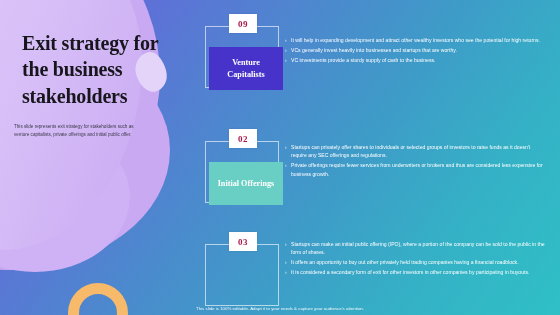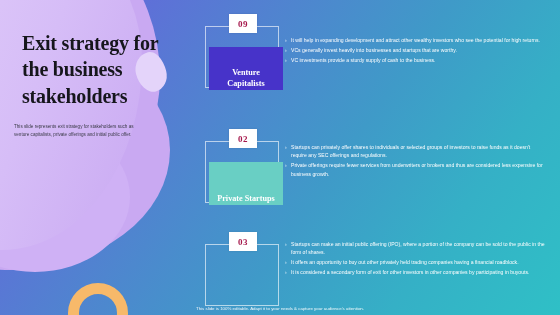--- a/index.html
+++ b/index.html
@@ -122,21 +122,21 @@
     box-sizing: border-box;
     border: 0.8px solid rgba(255,255,255,0.62);
   }
   .card-fill {
     position: absolute;
     left: 3px;
     bottom: -3px;
     width: 74px;
     height: 43px;
     display: flex;
-    align-items: flex-end;
+    align-items: center;
     justify-content: center;
     text-align: center;
   }
   .card-fill span {
     font-family: "Liberation Serif", serif;
     font-weight: bold;
     font-size: 8.2px;
     line-height: 1.42;
     color: #ffffff;
     padding: 0 4px;
@@ -248,21 +248,21 @@
       <span class="bullet-text">VC investments provide a sturdy supply of cash to the business.</span>
     </div>
   </div>
 
   <div class="card card-2">
     <div class="card-outline">
       <div class="badge">
         <span>02</span>
       </div>
       <div class="card-fill" style="background: rgb(105, 207, 196);">
-        <span>Private Startups</span>
+        <span>Initial Offerings</span>
       </div>
     </div>
   </div>
   <div class="bullets bullets-2">
     <div class="bullet">
       <span class="bullet-arrow">›</span>
       <span class="bullet-text">Startups can privately offer shares to individuals or selected groups of investors to raise funds as it doesn't require any SEC offerings and regulations.</span>
     </div>
     <div class="bullet">
       <span class="bullet-arrow">›</span>

